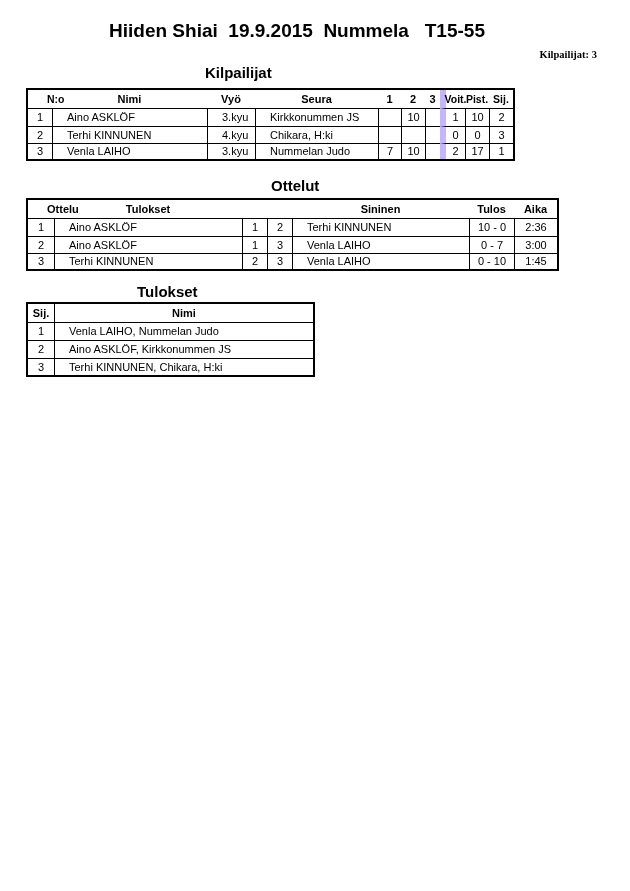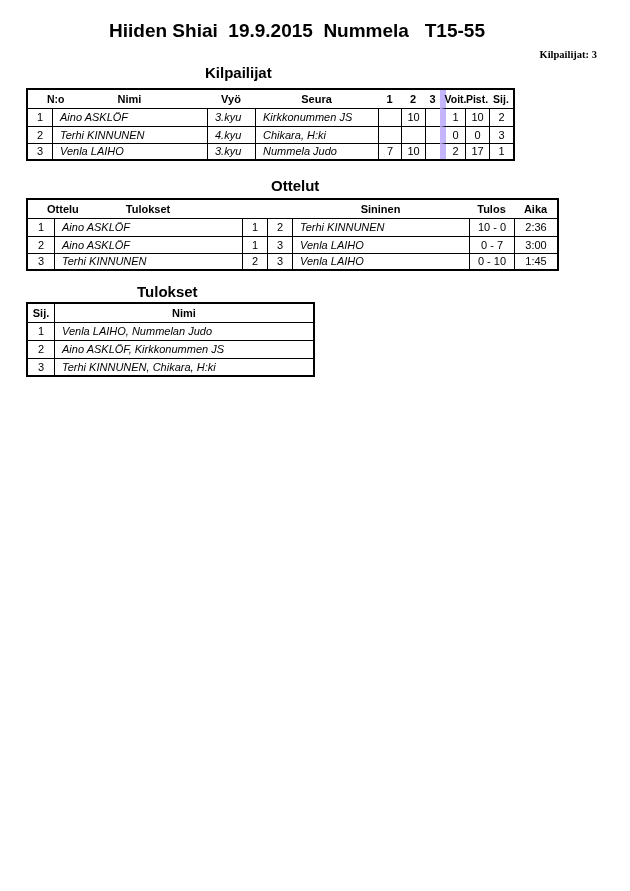--- a/index.html
+++ b/index.html
@@ -38,21 +38,21 @@
     grid-template-rows:18px 18px 18px 17px;
   }
   .row { display:contents; }
   .cell {
     display:flex; align-items:center; box-sizing:border-box;
     font-size:11px; white-space:nowrap; line-height:1;
   }
   .h   { font-weight:bold; justify-content:center; }
   .fs10{ font-size:10.5px; }
   .ac  { justify-content:center; }
-  .al  { justify-content:flex-start; padding-left:7px;font-style:italic; }
+  .al  { justify-content:flex-start; padding-left:14px; }
   .hl  { justify-content:flex-start; padding-left:19px; }
   .t   { border-top:1px solid #000; }
   .bl  { border-left:1px solid #000; }
   .bl2 { border-left:6px solid #c4b5fd; }
 </style>
 </head>
 <body>
 
 <div id="page-title">Hiiden Shiai  19.9.2015  Nummela   T15-55</div>
 <div id="competitor-count">Kilpailijat: 3</div>
@@ -93,21 +93,21 @@
     <div class="cell t bl ac"></div>
     <div class="cell t bl ac"></div>
     <div class="cell t bl2 ac">0</div>
     <div class="cell t bl ac">0</div>
     <div class="cell t bl ac">3</div>
   </div>
   <div class="row">
     <div class="cell t ac">3</div>
     <div class="cell t bl al">Venla LAIHO</div>
     <div class="cell t bl al">3.kyu</div>
-    <div class="cell t bl al">Nummela Judo</div>
+    <div class="cell t bl al">Nummelan Judo</div>
     <div class="cell t bl ac">7</div>
     <div class="cell t bl ac">10</div>
     <div class="cell t bl ac"></div>
     <div class="cell t bl2 ac">2</div>
     <div class="cell t bl ac">17</div>
     <div class="cell t bl ac">1</div>
   </div>
 </div>
 
 <div id="heading-ottelut" class="section-heading">Ottelut</div>

